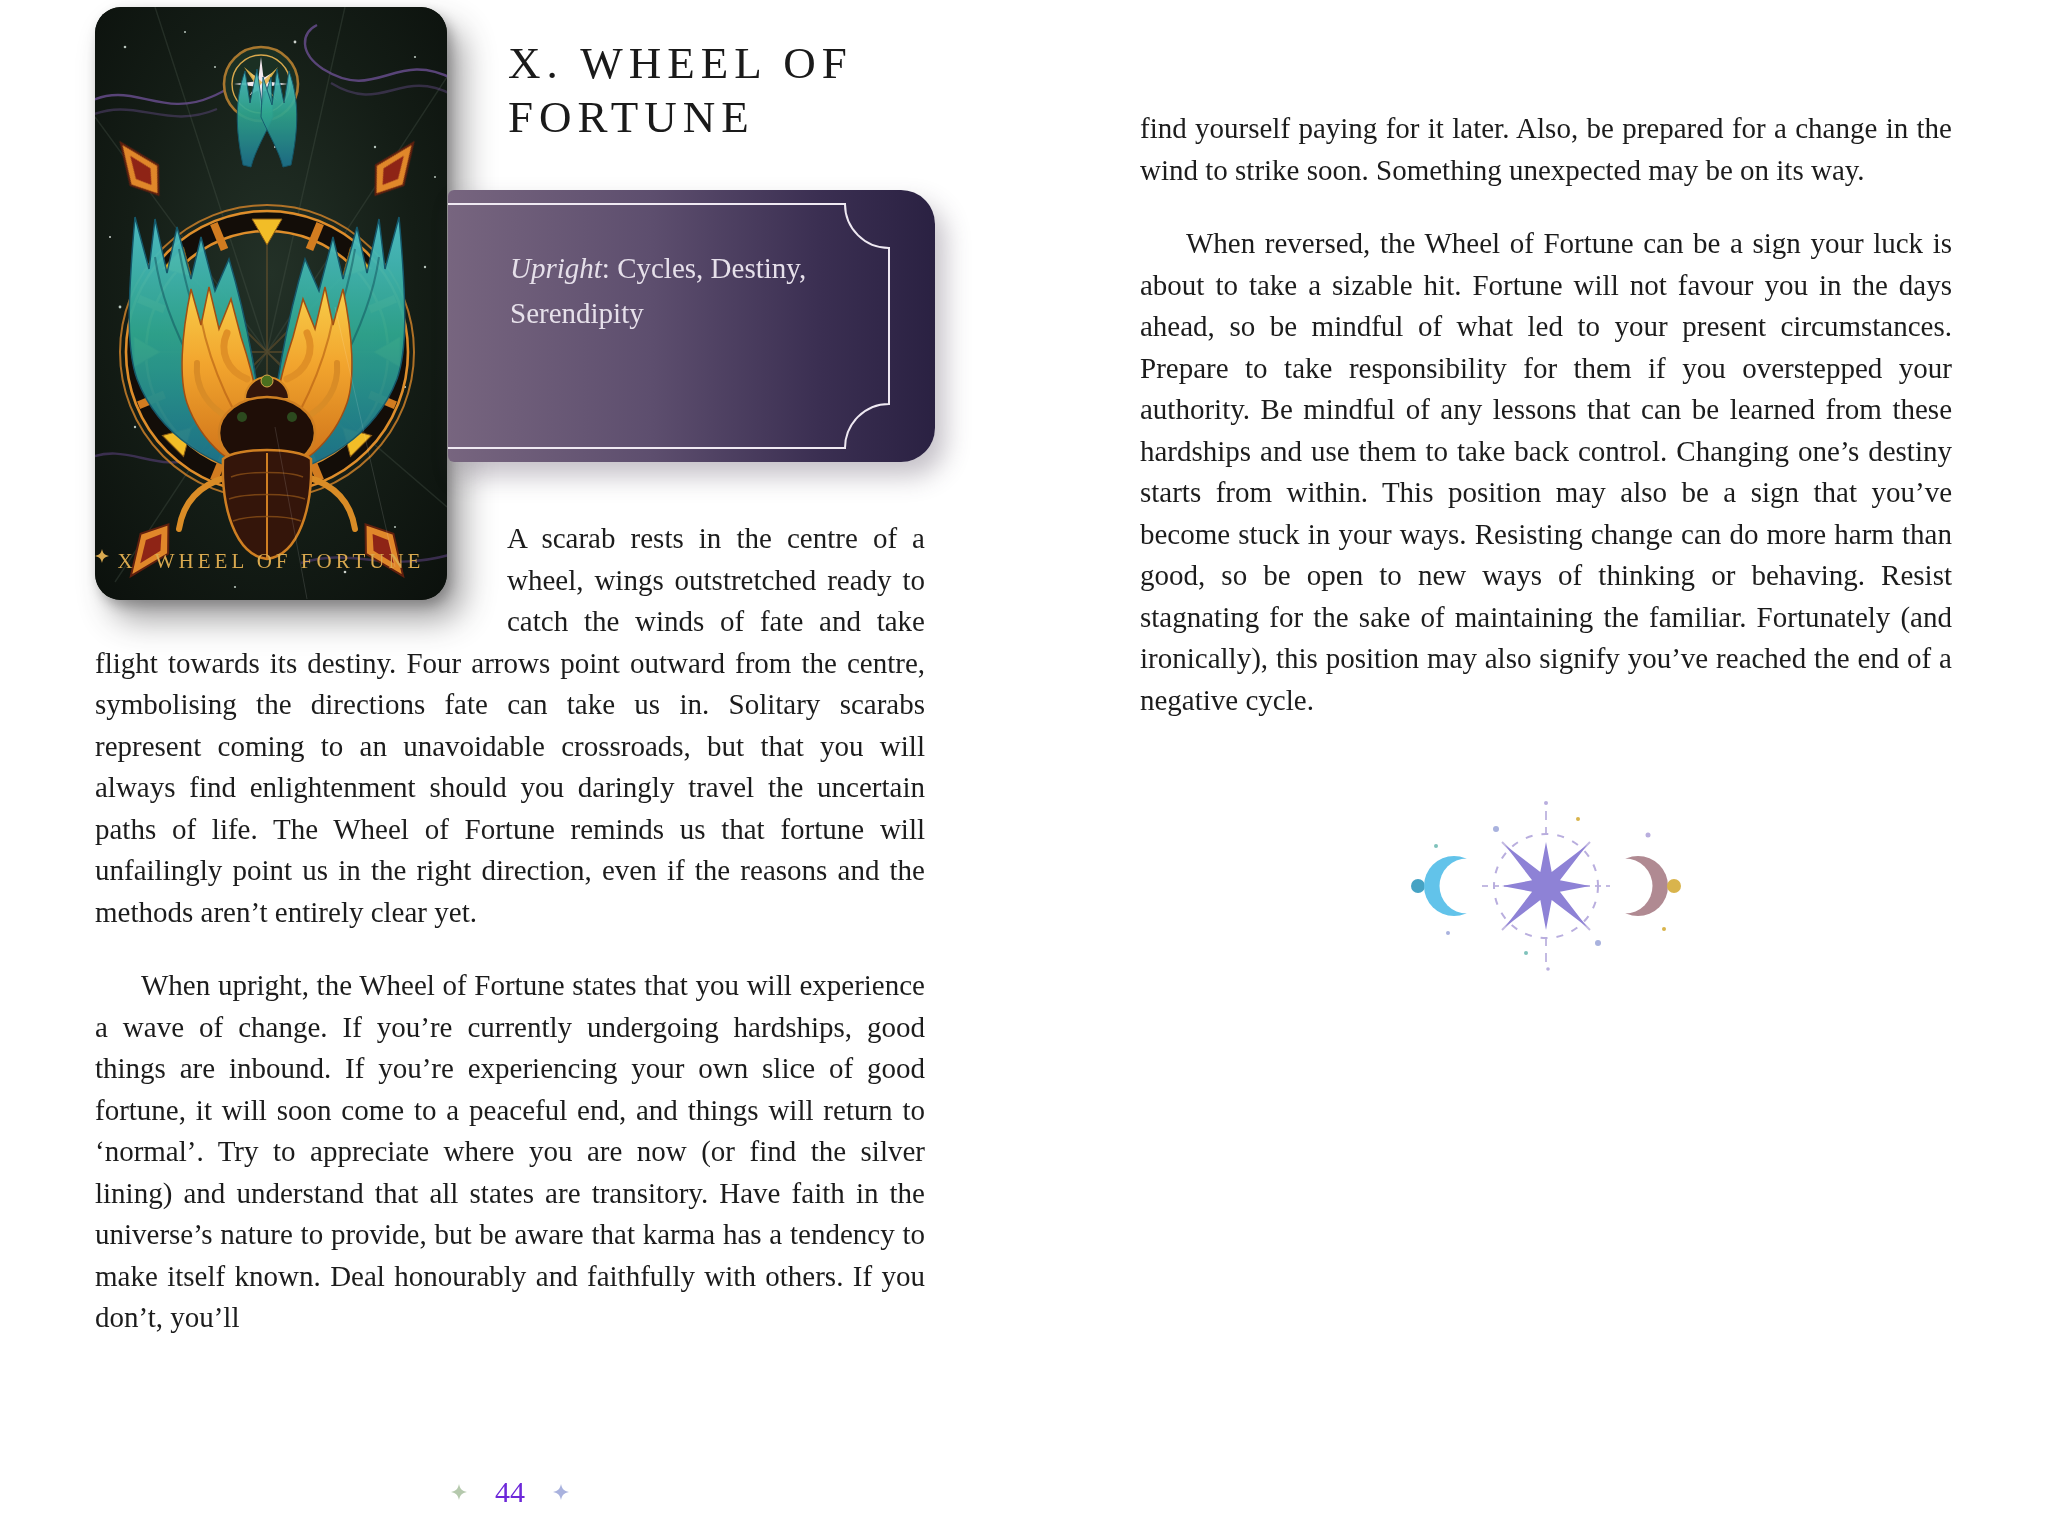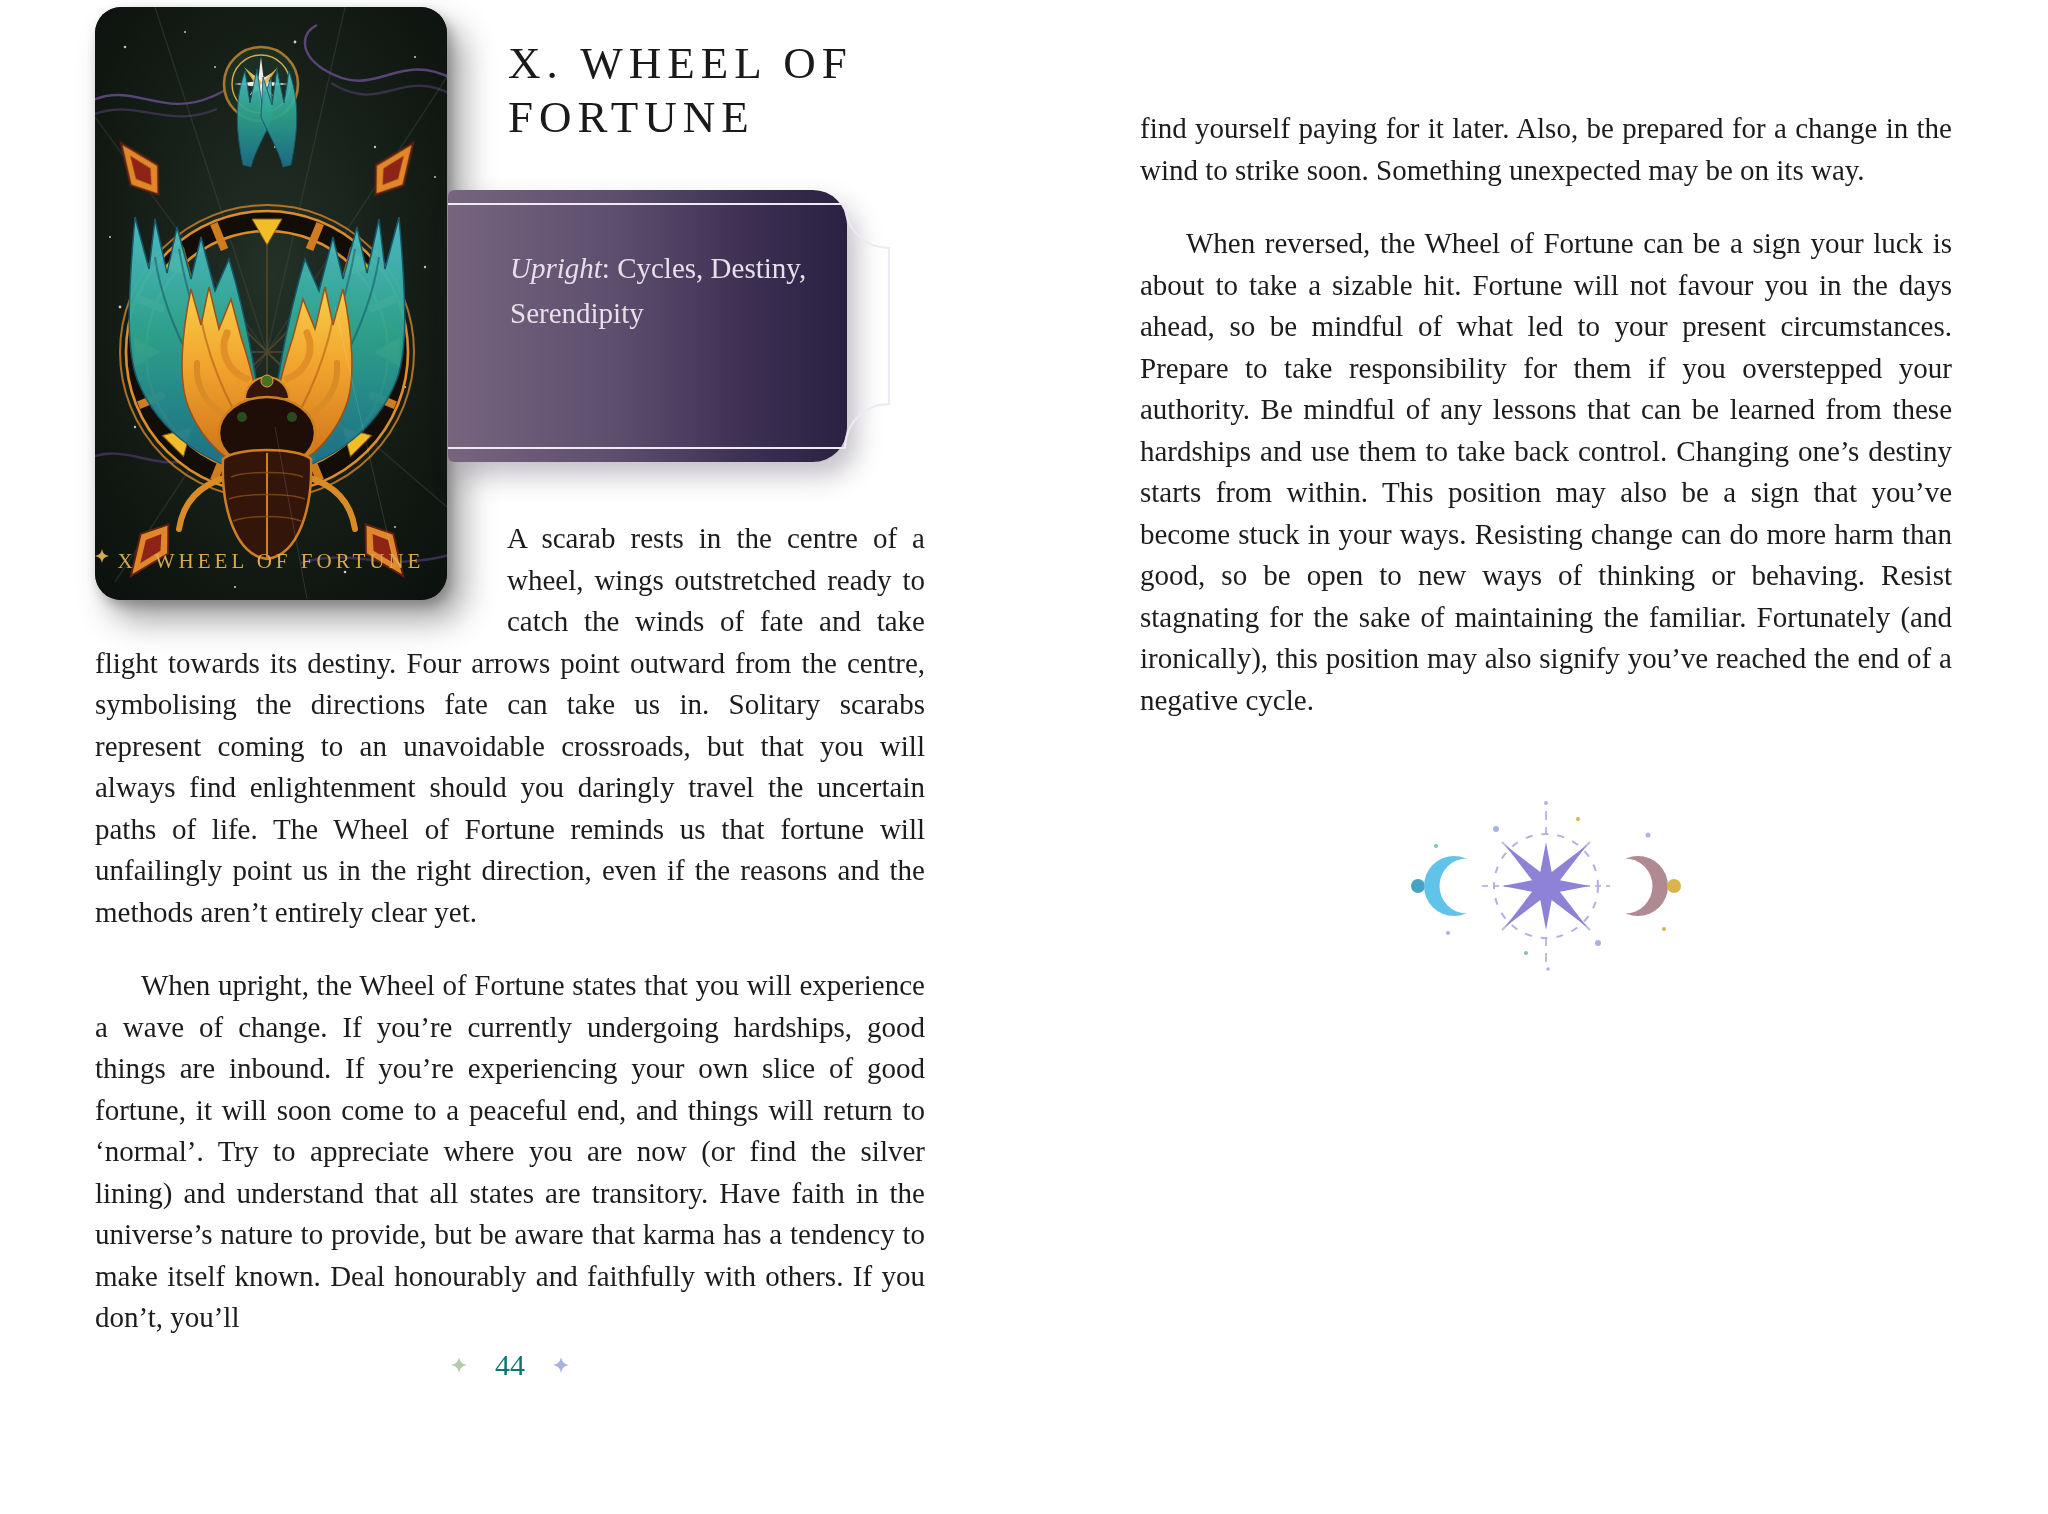--- a/index.html
+++ b/index.html
@@ -25,41 +25,41 @@
     display:flex;justify-content:center;align-items:center;gap:9px;
   }
   .card-label .sep{display:inline-block;}
 
   h1.chapter-title{
     margin:36px 0 0 413px;font-weight:400;font-size:45px;line-height:1.2;
     letter-spacing:6px;color:#1a1a1a;
   }
 
   .kw-box{
-    position:relative;margin:46px 0 0 353px;width:399px;height:272px;
+    position:relative;margin:46px 0 0 353px;width:487px;height:272px;
     box-sizing:border-box;padding:56px 38px 0 62px;
     border-radius:6px 34px 34px 6px;
     background:linear-gradient(90deg,#77657f 0%,#5d4e6e 42%,#3b2f52 76%,#2a2142 100%);
     box-shadow:10px 14px 26px rgba(70,60,80,.32);
     color:#e6e0ea;font-size:29px;line-height:45px;
   }
   .kw-box .kw-border{position:absolute;left:0;top:0;pointer-events:none;}
   .kw-box p{margin:0;position:relative;}
   .kw-box p.rev{margin-top:25px;}
   .kw-box em{font-style:italic;}
 
   .body-text{font-size:29px;line-height:41.5px;text-align:justify;margin:0;}
   p.first-para{margin-top:56px;}
   p.indent{text-indent:46px;margin-top:32px;}
 
   
   .pageno{
-    position:absolute;top:1348px;width:100%;display:flex;
+    position:absolute;top:1475px;width:100%;display:flex;
     justify-content:center;align-items:center;gap:28px;
-    font-size:30px;color:#0f766e;
+    font-size:30px;color:#6d28d9;
   }
   .sparkle{display:inline-block;line-height:0;}
 
   
   #pageR .body-text-wrap{padding-top:108px;}
   .divider-wrap{width:100%;text-align:center;margin-top:80px;}
 </style>
 </head>
 <body>
 

